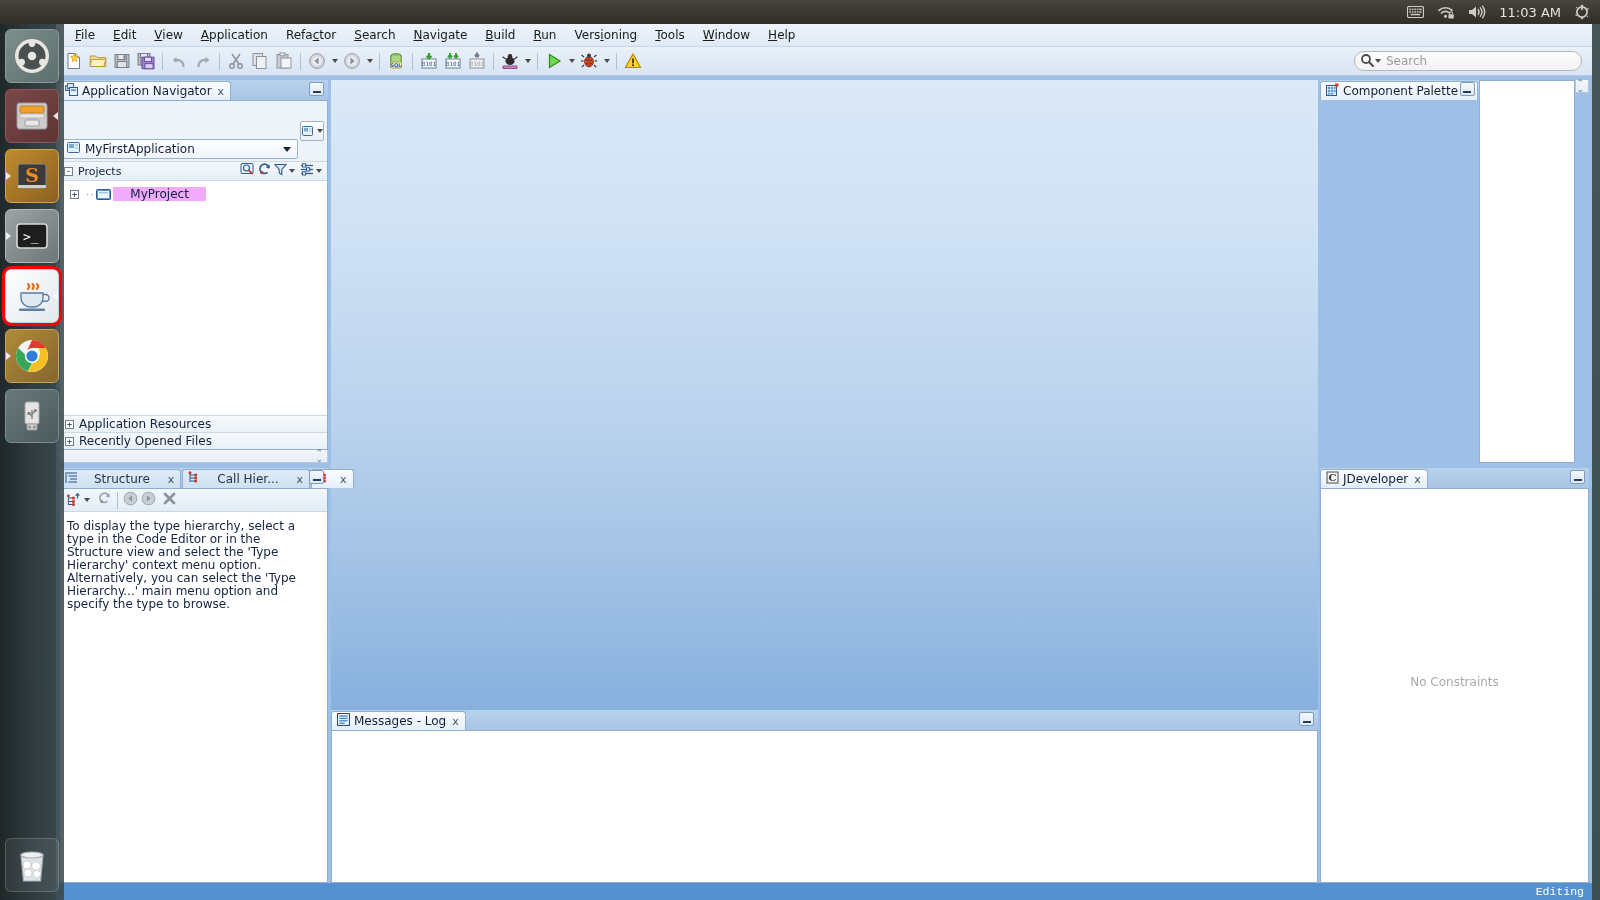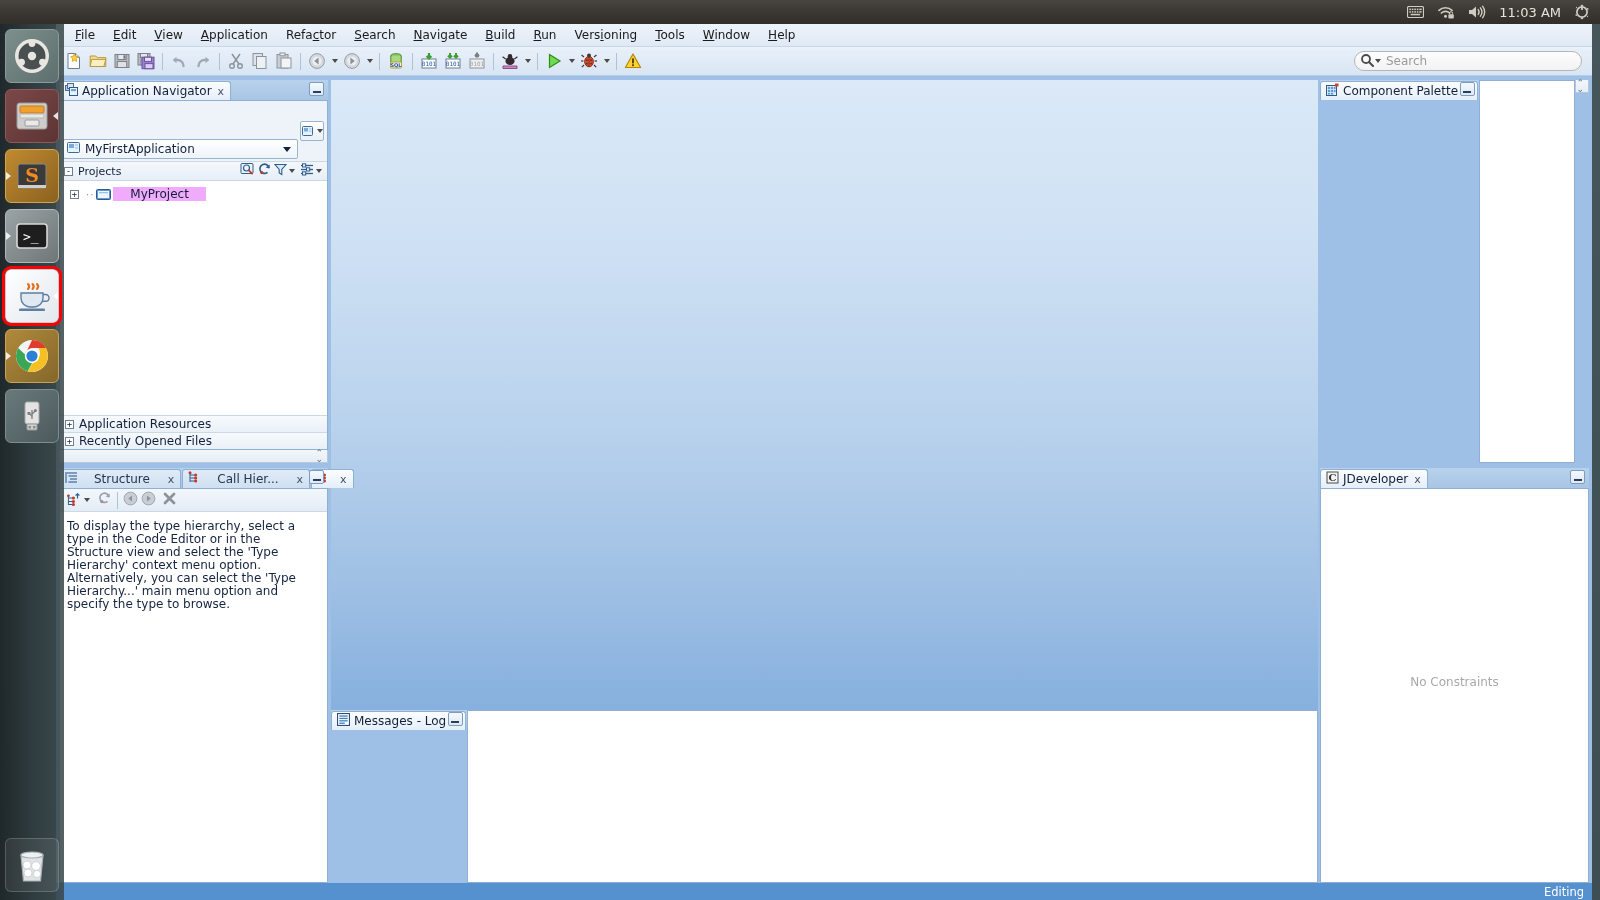--- a/index.html
+++ b/index.html
@@ -175,42 +175,42 @@
   #struct-text {
     padding: 8px 8px 0 7px; font-size: 12px; line-height: 13px; color: #152440;
   }
 
   
   #center-col { flex: 1; display: flex; flex-direction: column; padding: 4px 2px 0 3px; min-width:0; }
   #editor-area {
     flex: 1; min-height: 0;
     background: linear-gradient(to bottom, #dbe9f8 0%, #cfe1f4 25%, #b9d2ed 55%, #9fc0e4 80%, #86b0de 100%);
   }
-  #log-panel { height: 173px; display: flex; flex-direction: row; }
+  #log-panel { height: 173px; display: flex; flex-direction: column; }
   #log-body { background: #fff; border: 1px solid #8fb0d2; flex:1; }
 
   
   #right-col { width: 272px; display: flex; flex-direction: column; padding: 4px 3px 0 0; }
   #palette-panel { display: flex; flex-direction: row; height: 383px; }
   #palette-body { background: #fff; border: 1px solid #8fb0d2; flex:1; }
   #palette-strip {
     height: 13px; background: linear-gradient(to bottom,#f3f7fb,#e6edf5);
     border: 1px solid #b6c9dc; border-top: none; display:flex; align-items:center; justify-content:flex-end; padding-right:4px;
   }
   #constraints-panel { display: flex; flex-direction: column; flex: 1; margin-top: 5px; min-height:0; }
   #constraints-body {
     background: #fff; border: 1px solid #8fb0d2; flex:1;
     display: flex; align-items: flex-start; justify-content: center; padding-top: 186px;
   }
   #no-constraints { color: #a9a9a9; font-size: 12px; }
 
   
   #statusbar {
     height: 17px; background: #5590cf; display: flex; align-items: center;
-    justify-content: flex-end; padding-right: 8px;
+    justify-content: flex-end; padding-right: 8px; font-family: Liberation Mono, monospace;
   }
   #status-text { color: #ffffff; font-size: 11.5px; }
 
   .ico { display:block; }
 </style>
 </head>
 <body>
 
 <div id="desktop"></div>
 

